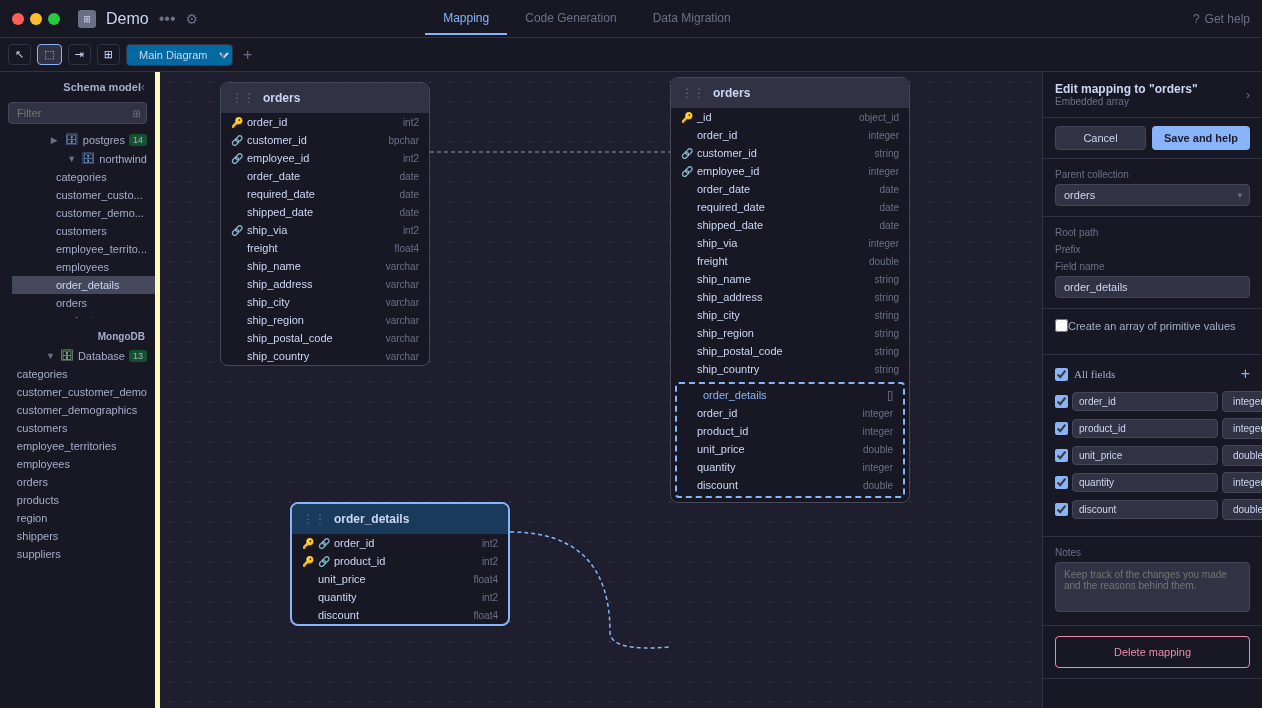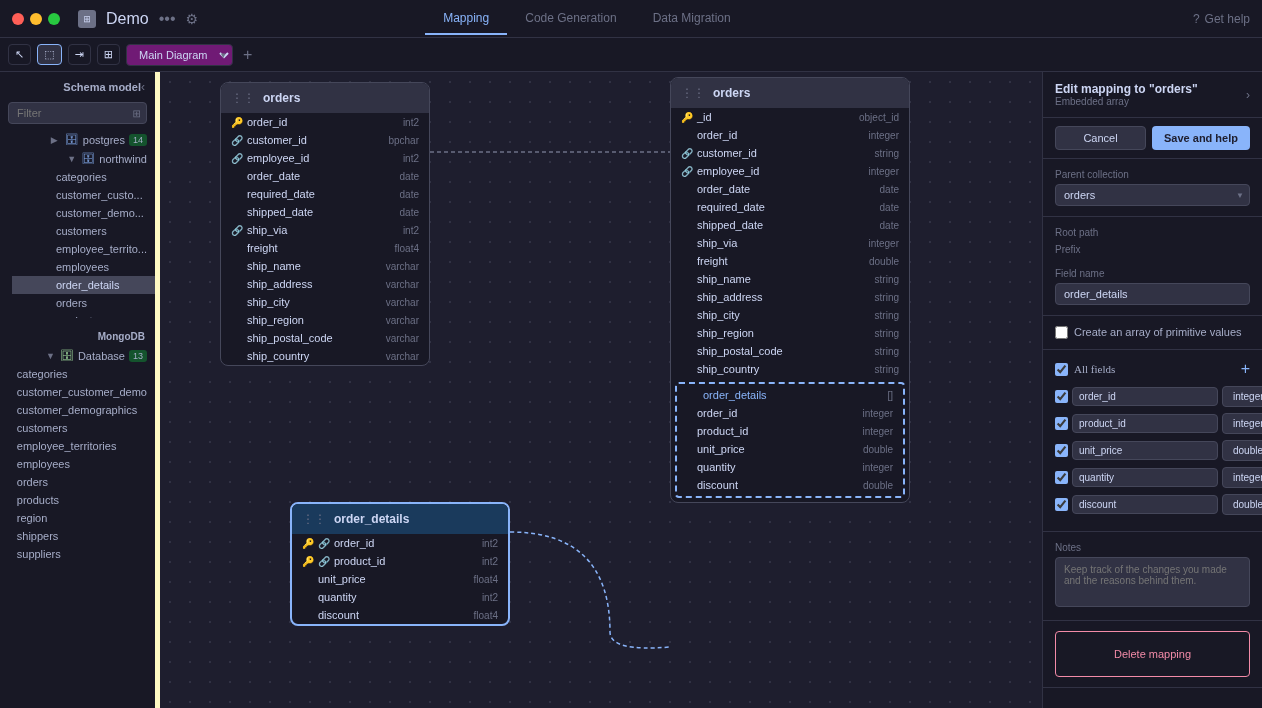--- a/index.html
+++ b/index.html
@@ -18,21 +18,21 @@
     .gear-icon { color: #6c7086; font-size: 14px; cursor: pointer; }
     .nav-tabs { display: flex; gap: 0; margin-left: auto; margin-right: auto; }
     .nav-tab { padding: 8px 18px; color: #6c7086; cursor: pointer; font-size: 12px; border-bottom: 2px solid transparent; }
     .nav-tab.active { color: #89b4fa; border-bottom: 2px solid #89b4fa; }
     .help-btn { display: flex; align-items: center; gap: 5px; color: #6c7086; font-size: 12px; cursor: pointer; margin-left: auto; }
 
     
     .toolbar { display: flex; align-items: center; background: #181825; height: 34px; padding: 0 8px; gap: 6px; border-bottom: 1px solid #313244; }
     .toolbar-btn { background: none; border: 1px solid #313244; border-radius: 4px; color: #cdd6f4; padding: 3px 6px; cursor: pointer; font-size: 11px; display: flex; align-items: center; gap: 3px; }
     .toolbar-btn.active { background: #313244; border-color: #89b4fa; }
-    .diagram-select { background: #701a75; border: 1px solid #313244; border-radius: 4px; color: #cdd6f4; padding: 3px 8px; font-size: 11px; cursor: pointer; }
+    .diagram-select { background: #0369a1; border: 1px solid #313244; border-radius: 4px; color: #cdd6f4; padding: 3px 8px; font-size: 11px; cursor: pointer; }
     .toolbar-plus { background: none; border: none; color: #6c7086; font-size: 16px; cursor: pointer; padding: 0 4px; }
 
     
     .main { display: flex; height: calc(708px - 38px - 34px); }
 
     
     .sidebar { width: 160px; background: #181825; border-right: 5px solid #fef9c3; display: flex; flex-direction: column; overflow: hidden; align-items: flex-end; }
     .sidebar-header { padding: 8px 10px; display: flex; align-items: center; justify-content: space-between; }
     .sidebar-title { color: #a6adc8; font-size: 11px; font-weight: 600; }
     .sidebar-collapse { color: #6c7086; cursor: pointer; font-size: 12px; }
@@ -69,30 +69,30 @@
     
     .right-panel { width: 220px; background: #181825; border-left: 1px solid #313244; display: flex; flex-direction: column; overflow-y: auto; }
     .right-panel-header { padding: 10px 12px; border-bottom: 1px solid #313244; display: flex; align-items: center; justify-content: space-between; }
     .right-panel-title { font-size: 12px; font-weight: 600; color: #cdd6f4; }
     .right-panel-collapse { color: #6c7086; cursor: pointer; }
     .right-panel-subtitle { color: #6c7086; font-size: 10px; }
     .rp-section { padding: 10px 12px; border-bottom: 1px solid #313244; }
     .rp-label { color: #6c7086; font-size: 10px; font-weight: 500; margin-bottom: 4px; }
     .rp-select { width: 100%; background: #313244; border: 1px solid #45475a; border-radius: 4px; color: #cdd6f4; padding: 4px 8px; font-size: 11px; outline: none; appearance: none; cursor: pointer; }
     .rp-input { width: 100%; background: #313244; border: 1px solid #45475a; border-radius: 4px; color: #cdd6f4; padding: 4px 8px; font-size: 11px; outline: none; }
-    .rp-checkbox-row { display: flex; align-items: flex-start; gap: 6px; margin-bottom: 0; }
+    .rp-checkbox-row { display: flex; align-items: center; margin-bottom: 12px; }
     .rp-checkbox-row label { font-size: 11px; color: #a6adc8; }
     .field-mapping-row { display: flex; align-items: center; gap: 4px; margin-bottom: 6px; }
     .field-input { background: #313244; border: 1px solid #45475a; border-radius: 4px; color: #cdd6f4; padding: 3px 6px; font-size: 10px; flex: 1; outline: none; }
     .field-select { background: #313244; border: 1px solid #45475a; border-radius: 4px; color: #cdd6f4; padding: 3px 6px; font-size: 10px; width: 70px; outline: none; }
     .rp-btn-row { display: flex; gap: 6px; padding: 8px 12px; border-bottom: 1px solid #313244; }
     .btn-cancel { background: #313244; border: 1px solid #45475a; border-radius: 4px; color: #cdd6f4; padding: 5px 12px; font-size: 11px; cursor: pointer; flex: 1; }
     .btn-save { background: #89b4fa; border: none; border-radius: 4px; color: #1e1e2e; padding: 5px 12px; font-size: 11px; cursor: pointer; font-weight: 600; }
     .notes-textarea { width: 100%; background: #313244; border: 1px solid #45475a; border-radius: 4px; color: #a6adc8; padding: 6px 8px; font-size: 10px; outline: none; resize: none; font-family: inherit; min-height: 50px; }
-    .delete-btn { background: none; border: 1px solid #f38ba8; border-radius: 4px; color: #f38ba8; padding: 16px 12px; font-size: 11px; cursor: pointer; width: 100%; }
+    .delete-btn { background: none; border: 1px solid #f38ba8; border-radius: 4px; color: #f38ba8; padding: 9px 12px; font-size: 11px; cursor: pointer; width: 100%; }
     .all-fields-row { display: flex; align-items: center; justify-content: space-between; margin-bottom: 8px; }
     .all-fields-label { font-size: 11px; color: #a6adc8; font-family: Liberation Serif, serif; }
     .plus-icon { color: #89b4fa; font-size: 16px; cursor: pointer; }
     .checkbox-blue { accent-color: #89b4fa; }
     .select-wrapper { position: relative; }
     .select-wrapper::after { content: '▼'; position: absolute; right: 6px; top: 50%; transform: translateY(-50%); color: #6c7086; font-size: 8px; pointer-events: none; }
   </style>
 </head>
 <body>
 
@@ -522,21 +522,21 @@
       <div class="select-wrapper">
         <select class="rp-select">
           <option>orders</option>
         </select>
       </div>
     </div>
 
     <div class="rp-section">
       <div class="rp-label">Root path</div>
       <div class="rp-label" style="margin-top:6px;">Prefix</div>
-      <div class="rp-label" style="margin-top:13px;">Field name</div>
+      <div class="rp-label" style="margin-top:6px;">Field name</div>
       <input class="rp-input" type="text" value="order_details" style="">
     </div>
 
     <div class="rp-section">
       <div class="rp-checkbox-row">
         <input type="checkbox" class="checkbox-blue" style="">
         <label>Create an array of primitive values</label>
       </div>
     </div>
 

